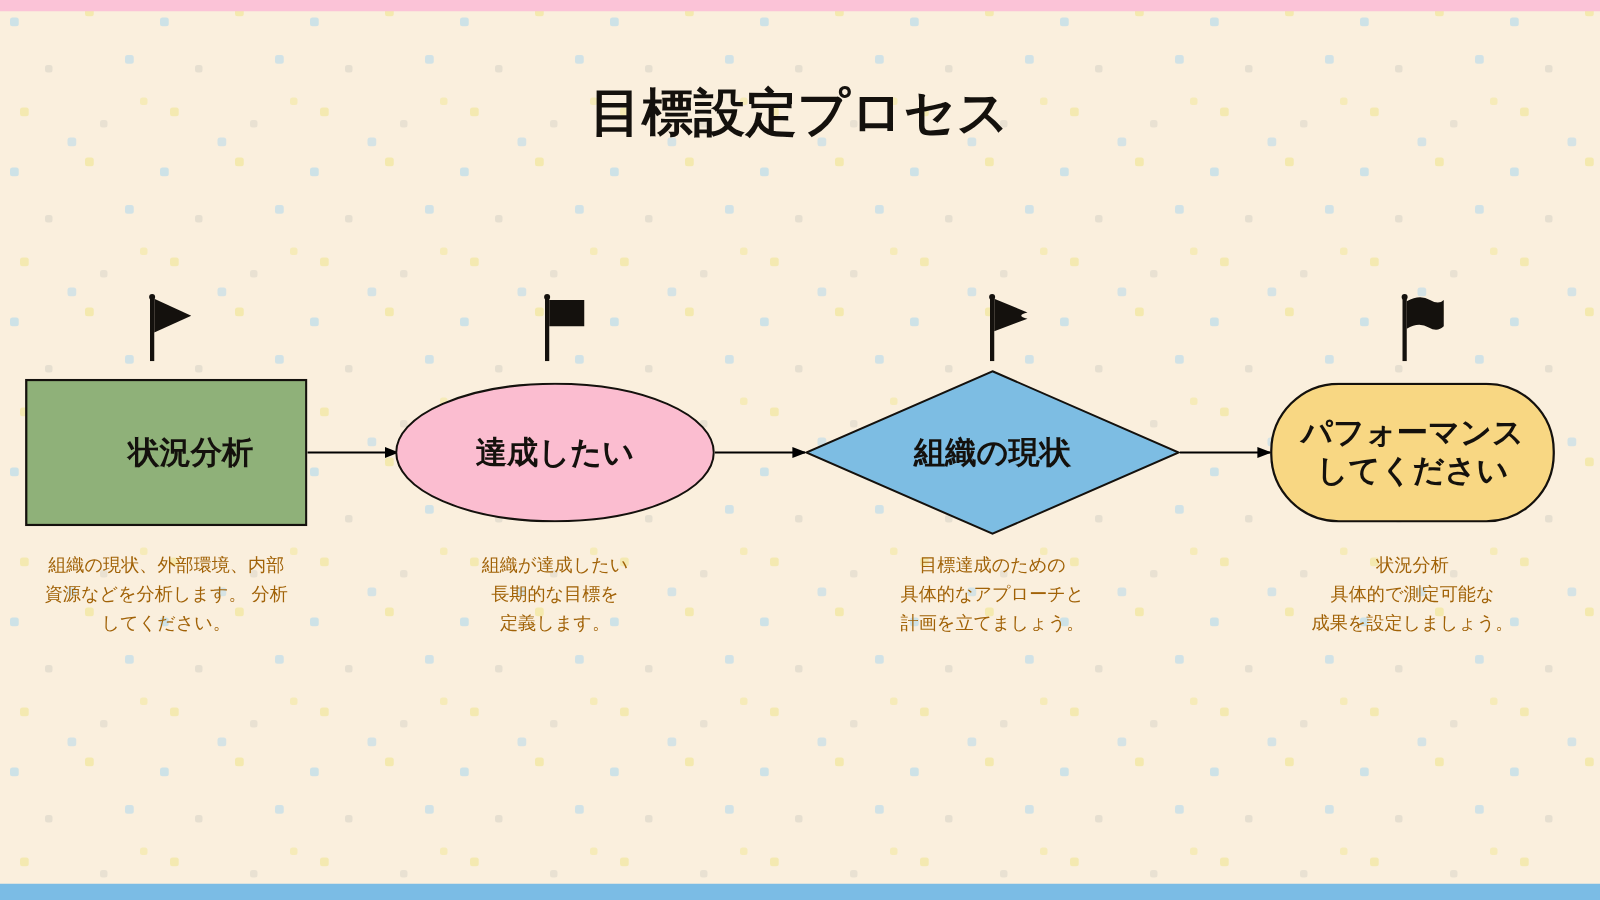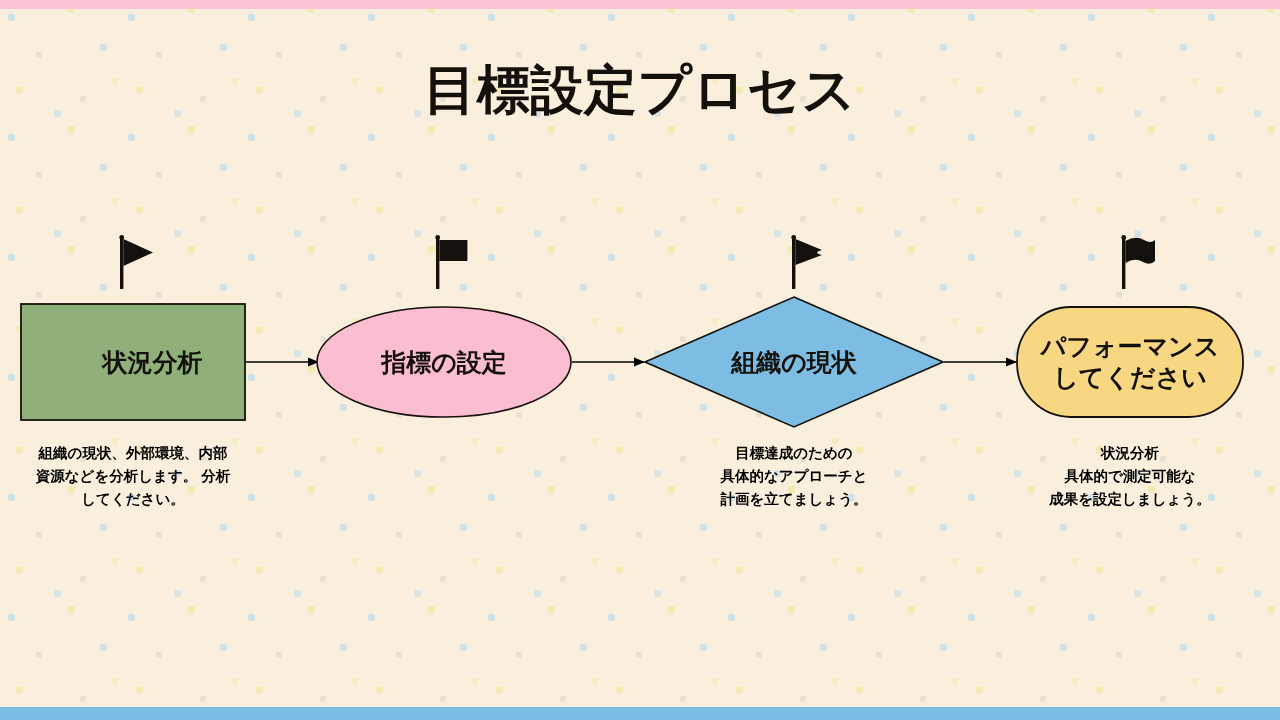--- a/index.html
+++ b/index.html
@@ -50,21 +50,21 @@
     z-index: 6;
   }
 
   
   .title {
     position: absolute;
     left: 0;
     top: 62px;
     width: 1280px;
     text-align: center;
-    font-size: 53px;
+    font-size: 41px;
     line-height: 56px;
     font-weight: 700;
     color: #14110d;
     letter-spacing: 0.5px;
     z-index: 4;
   }
 
   
   .diagram {
     position: absolute;
@@ -109,24 +109,23 @@
     box-sizing: border-box;
     padding: 0 6px;
     white-space: pre-line;
   }
 
   .caption {
     position: absolute;
     text-align: center;
     font-size: 14.5px;
     line-height: 23px;
-    color: #000000;
+    color: #a16207;
     z-index: 3;
     white-space: pre-line;
-    font-weight: bold;
   }
 
   .flag {
     position: absolute;
     z-index: 3;
   }
 </style>
 </head>
 <body>
 
@@ -190,23 +189,26 @@
         <rect x="8" y="4" width="3.4" height="52" fill="#14110d"></rect>
         <circle cx="9.7" cy="4.5" r="2.4" fill="#14110d"></circle>
         <rect x="11.4" y="7" width="28" height="21" fill="#14110d"></rect>
       </svg>
     </div>
 
     <div class="node" style="left:316px; top:306px; width:256px; height:112px;">
       <svg class="node-shape" width="256" height="112" viewBox="0 0 256 112" aria-hidden="true">
         <ellipse cx="128" cy="56" rx="127" ry="55" fill="#fbbdd0" stroke="#14110d" stroke-width="1.6"></ellipse>
       </svg>
-      <div class="node-label">指標の設定</div>
-    </div>
-
+      <div class="node-label">達成したい</div>
+    </div>
+
+    <div class="caption" style="left:318px; top:442px; width:252px;">組織が達成したい
+長期的な目標を
+定義します。</div>
 
     <div class="flag" style="left:784px; top:233px; width:50px; height:56px;">
       <svg width="50" height="56" viewBox="0 0 50 56" aria-hidden="true">
         <rect x="8" y="4" width="3.4" height="52" fill="#14110d"></rect>
         <circle cx="9.7" cy="4.5" r="2.4" fill="#14110d"></circle>
         <path d="M11.4 6 L38 17 Q28 19.5 38 22 L11.4 32 Z" fill="#14110d"></path>
       </svg>
     </div>
 
     <div class="node" style="left:644px; top:296px; width:300px; height:132px;">

